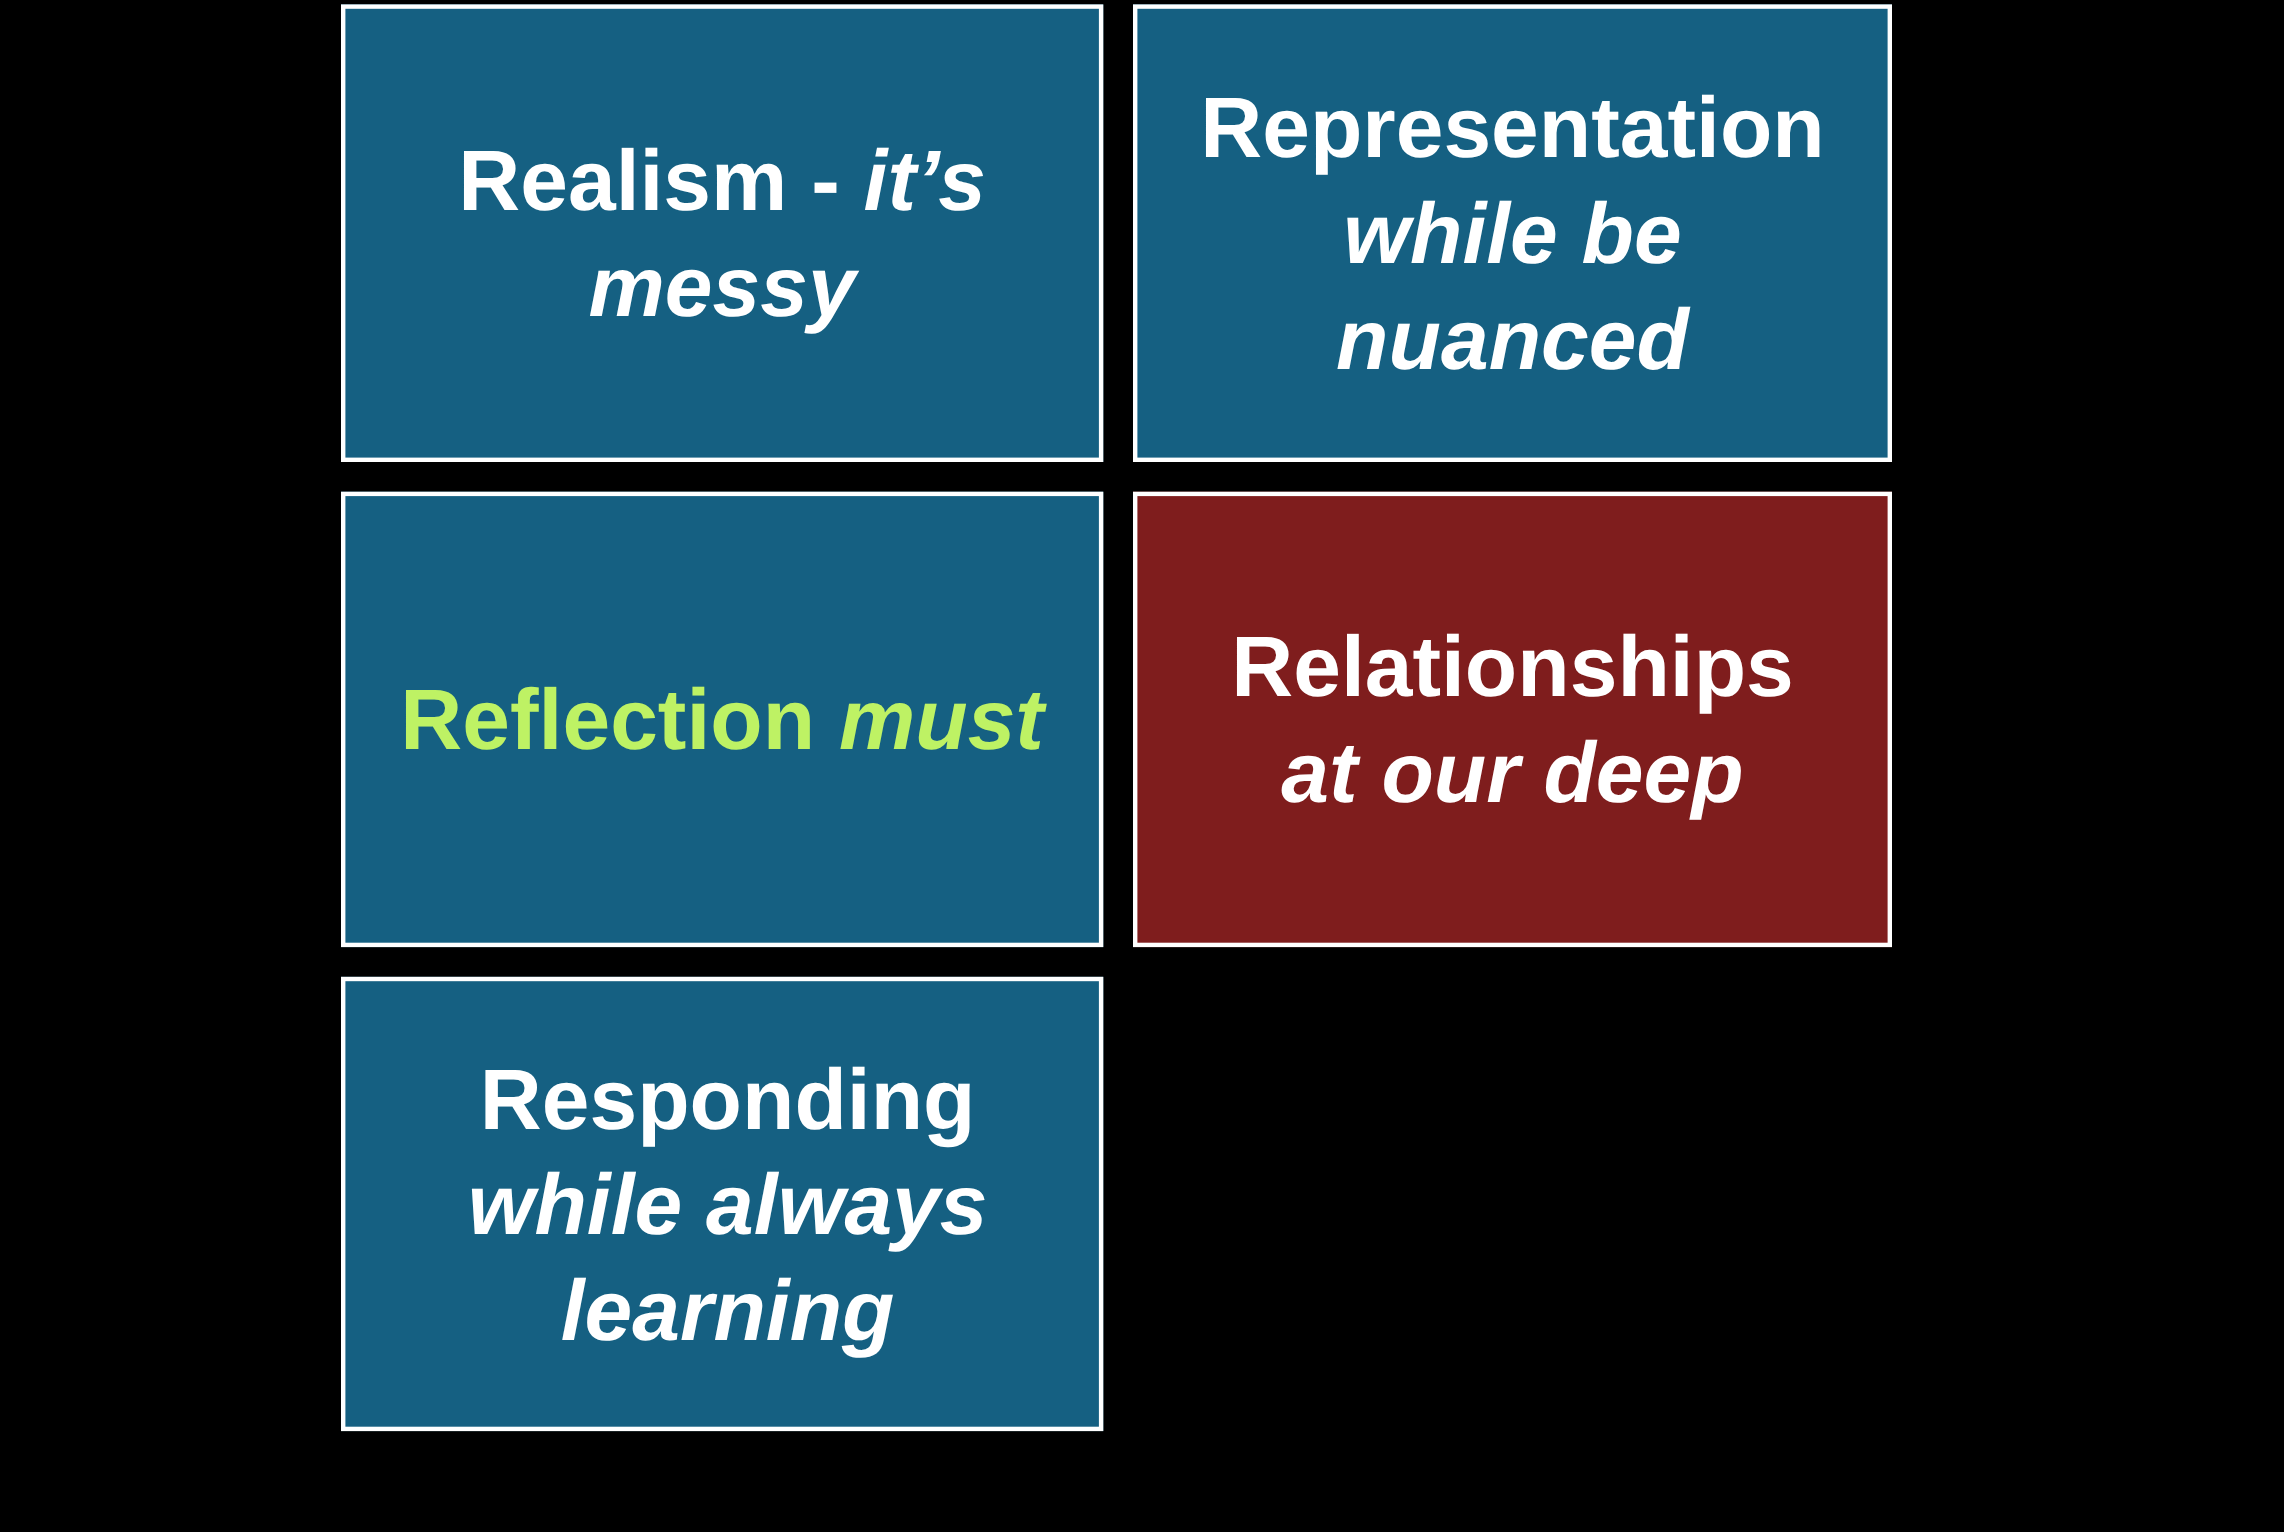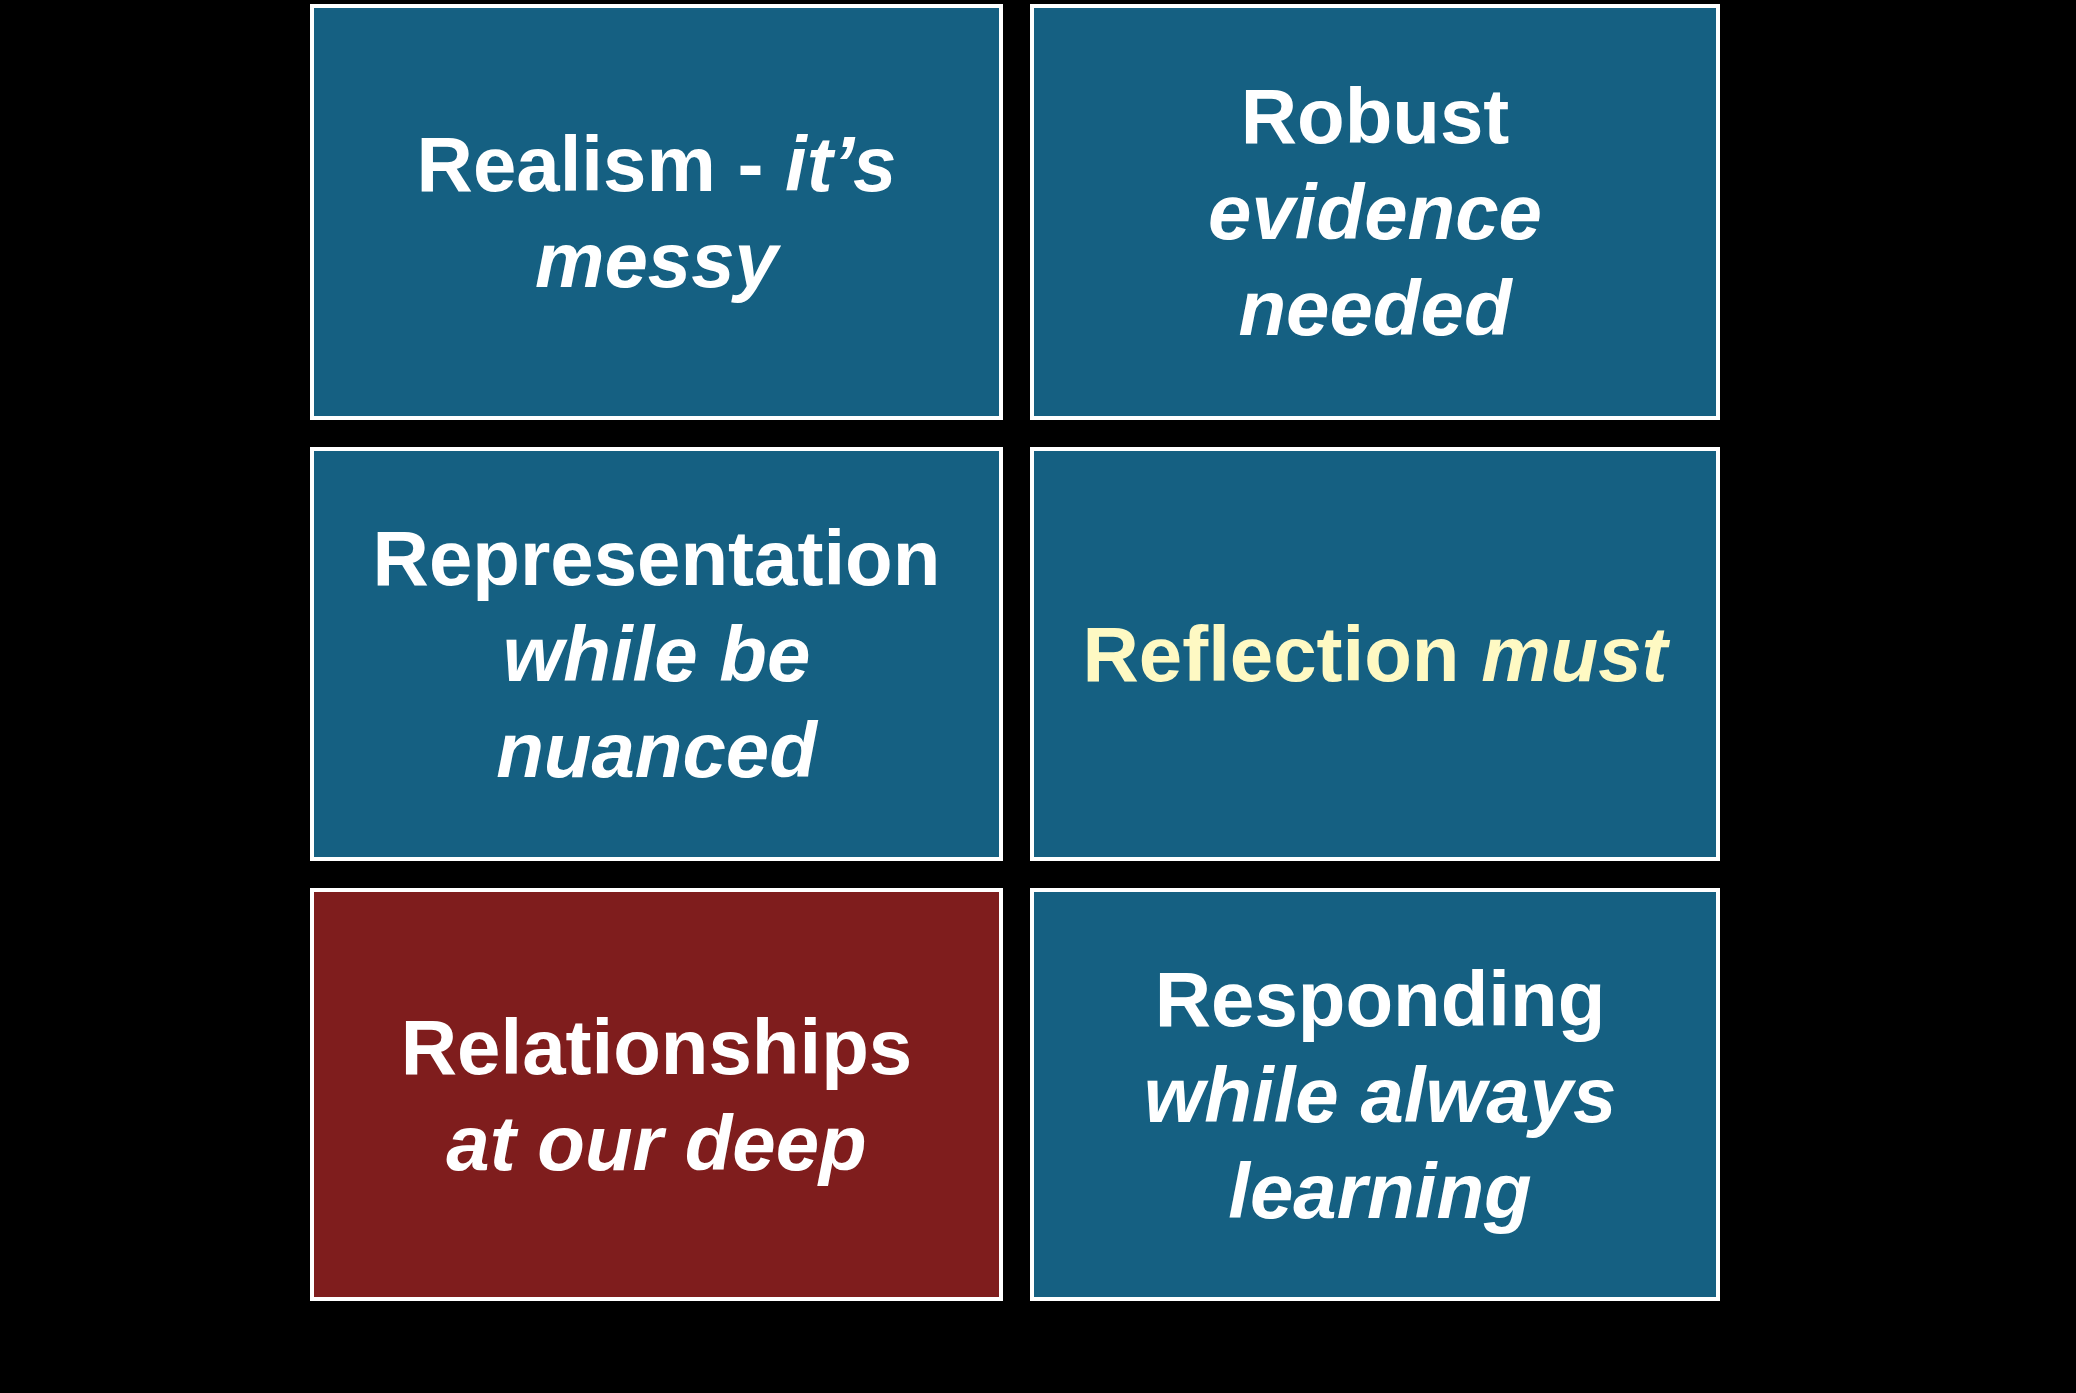--- a/index.html
+++ b/index.html
@@ -48,30 +48,25 @@
 </style>
 </head>
 <body style="background: rgb(0, 0, 0);">
 
 <div class="grid">
   <div class="card" style="background: rgb(21, 96, 130); border-color: rgb(255, 255, 255); color: rgb(255, 255, 255);">
       <div class="line"><span class="seg">Realism - </span><span class="seg italic">it’s</span></div>
       <div class="line"><span class="seg italic">messy</span></div>
     </div>
   <div class="card" style="background: rgb(21, 96, 130); border-color: rgb(255, 255, 255); color: rgb(255, 255, 255);">
-      <div class="line"><span class="seg">Robust</span></div>
-      <div class="line"><span class="seg italic">evidence</span></div>
-      <div class="line"><span class="seg italic">needed</span></div>
-    </div>
-  <div class="card" style="background: rgb(21, 96, 130); border-color: rgb(255, 255, 255); color: rgb(255, 255, 255);">
       <div class="line"><span class="seg">Representation</span></div>
       <div class="line"><span class="seg italic">while be</span></div>
       <div class="line"><span class="seg italic">nuanced</span></div>
     </div>
-  <div class="card" style="background: rgb(21, 96, 130); border-color: rgb(255, 255, 255); color: #fef9c3;">
+  <div class="card" style="background: rgb(21, 96, 130); border-color: rgb(255, 255, 255); color: #bef264;">
       <div class="line"><span class="seg">Reflection </span><span class="seg italic">must</span></div>
     </div>
   <div class="card" style="background: #7f1d1d; border-color: rgb(255, 255, 255); color: rgb(255, 255, 255);">
       <div class="line"><span class="seg">Relationships</span></div>
       <div class="line"><span class="seg italic">at our deep</span></div>
     </div>
   <div class="card" style="background: rgb(21, 96, 130); border-color: rgb(255, 255, 255); color: rgb(255, 255, 255); padding-left: 10px;">
       <div class="line"><span class="seg">Responding</span></div>
       <div class="line"><span class="seg italic">while always</span></div>
       <div class="line"><span class="seg italic">learning</span></div>

